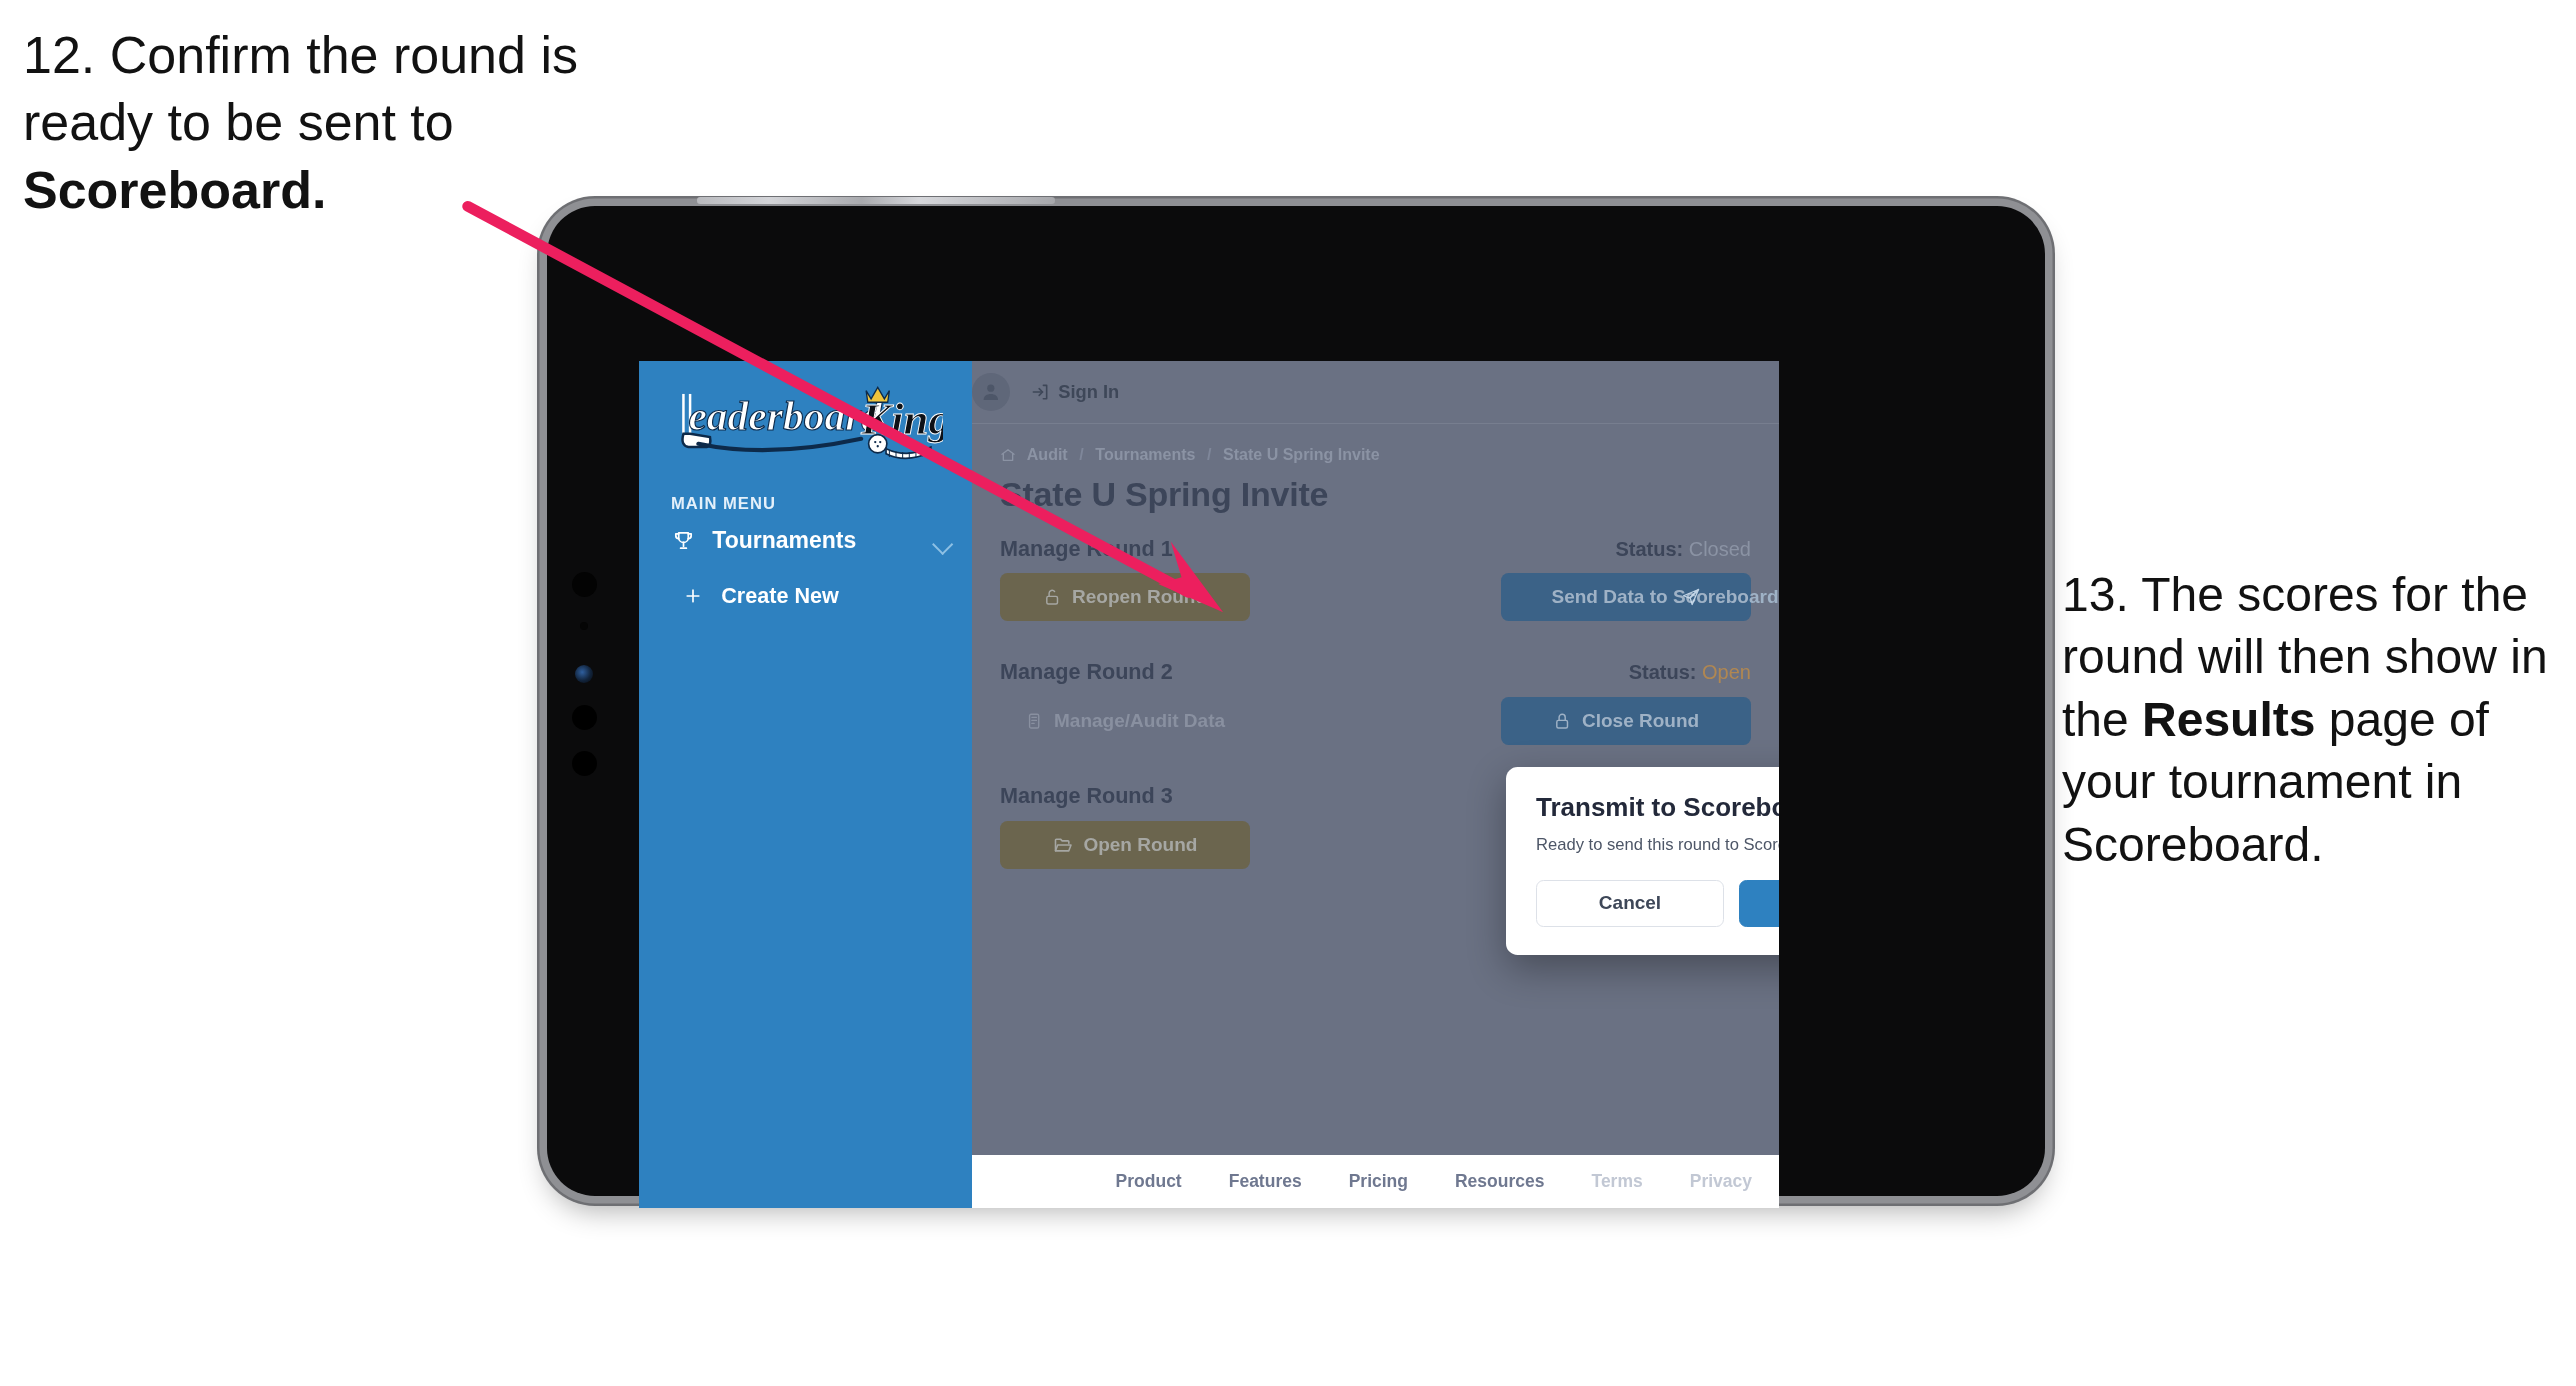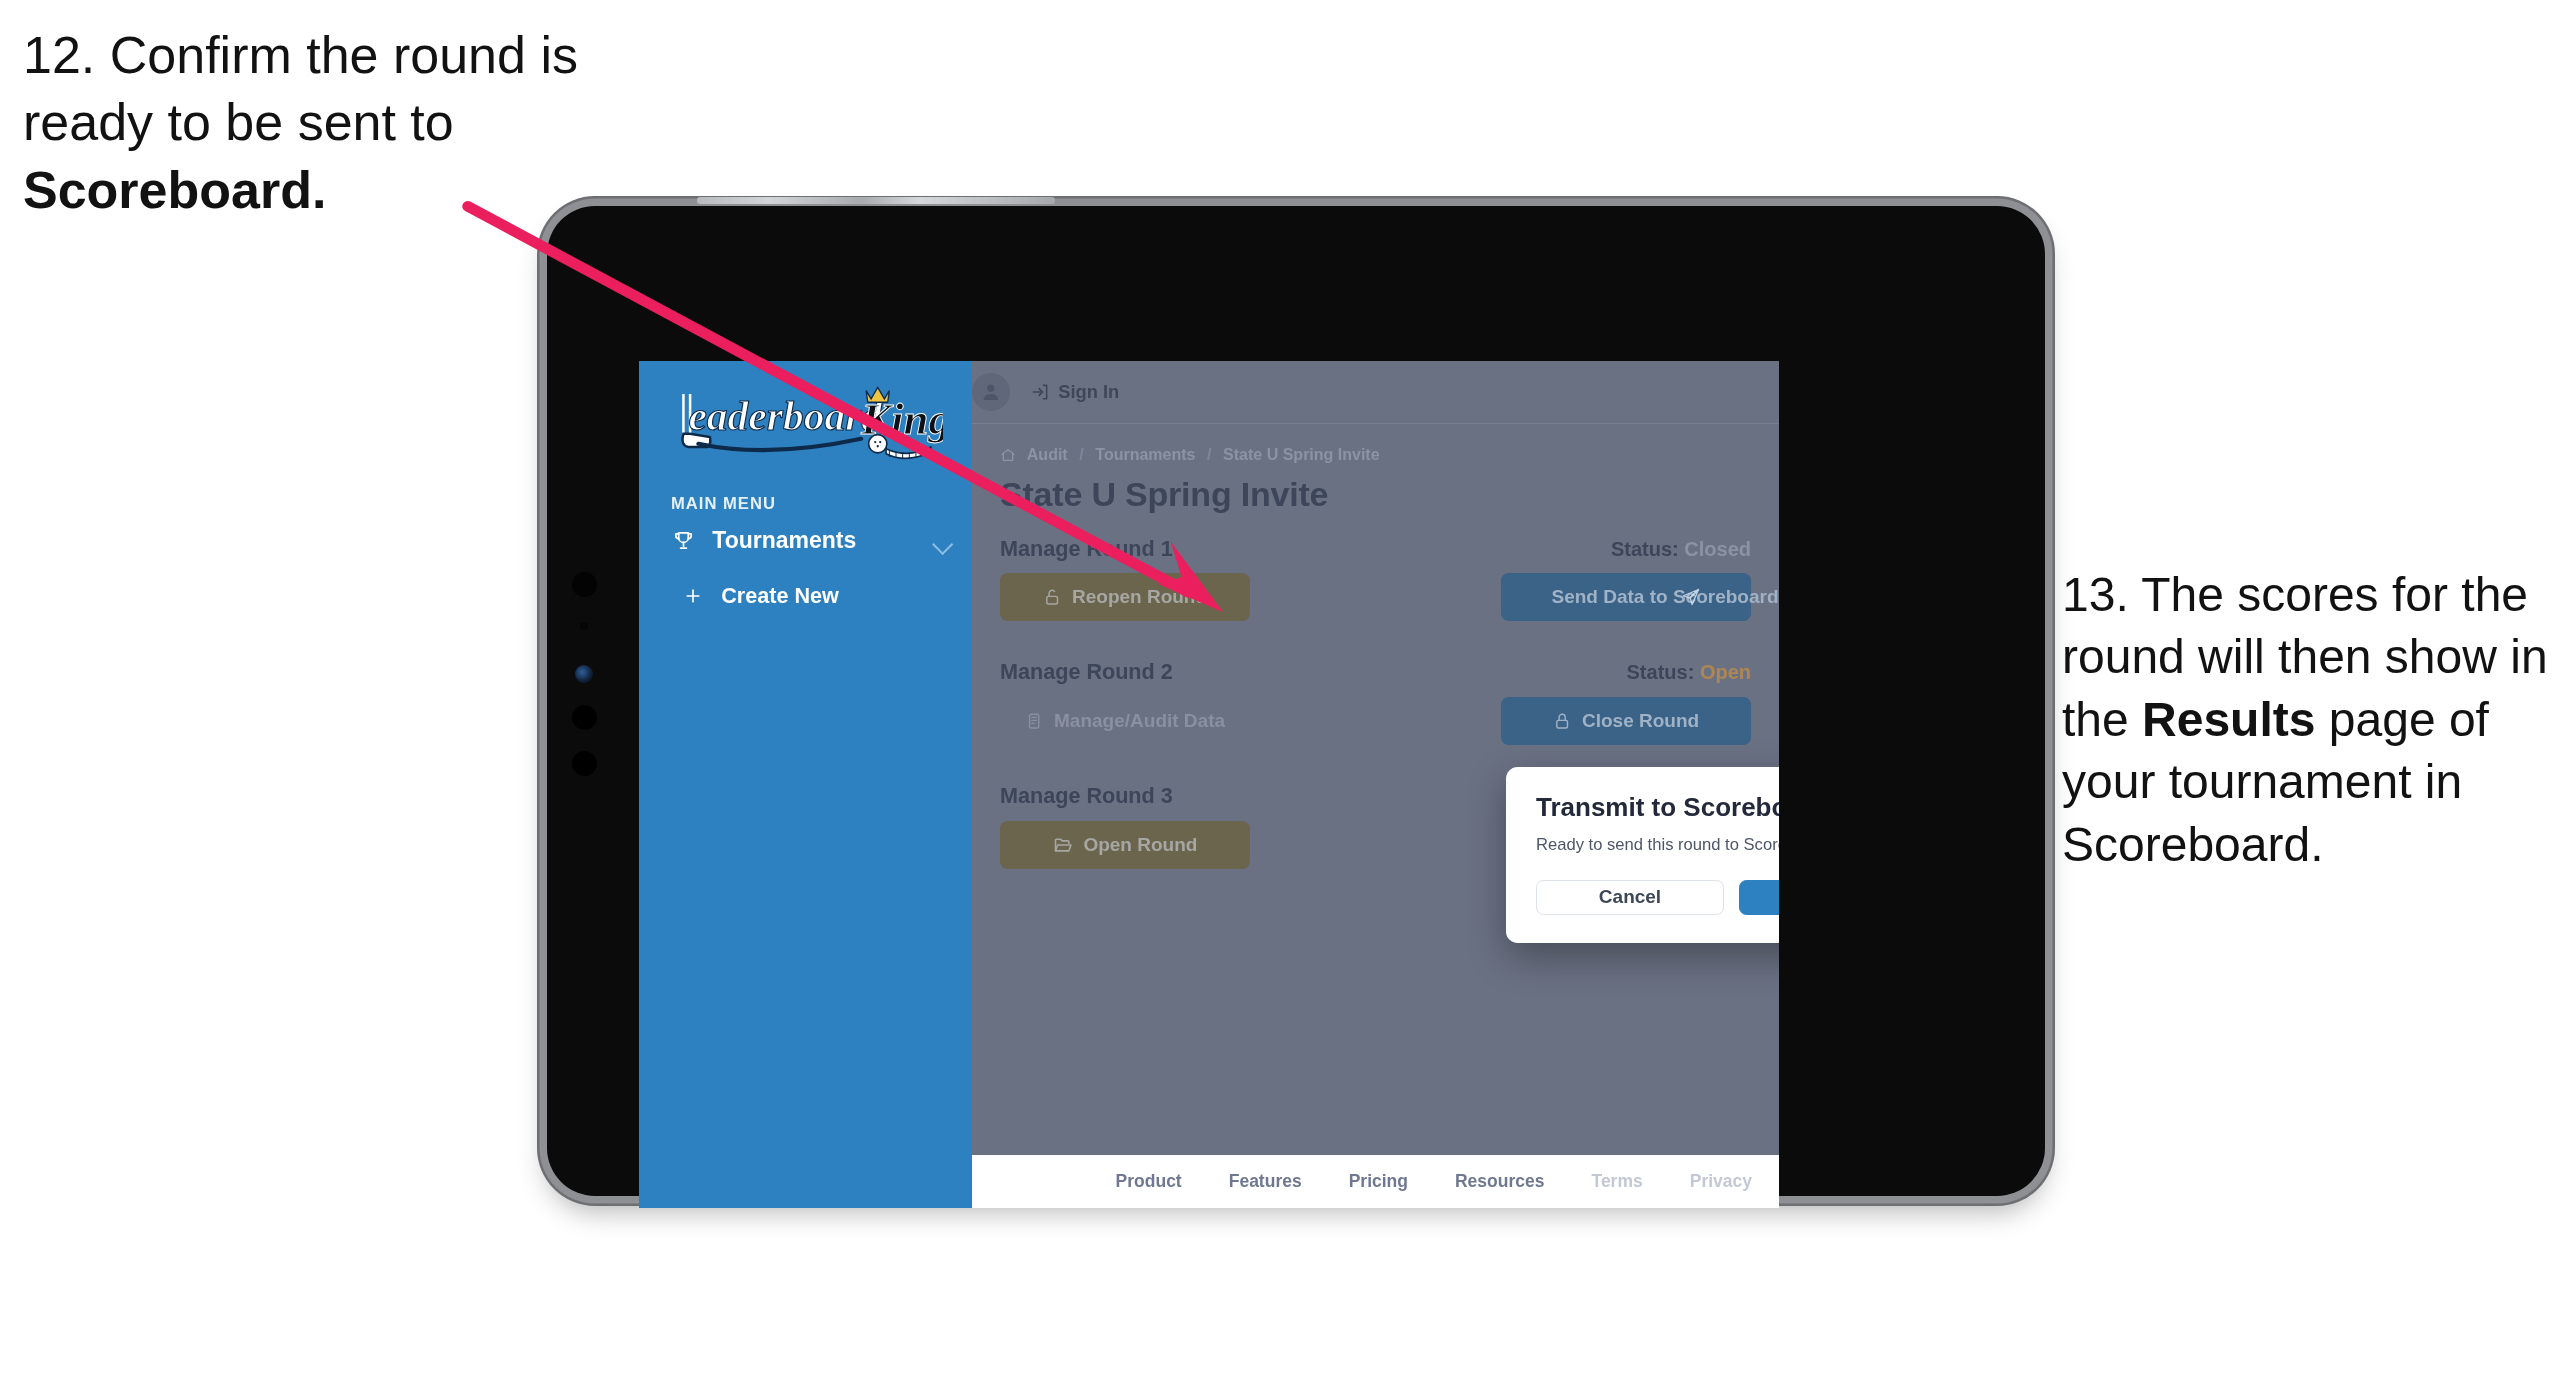--- a/index.html
+++ b/index.html
@@ -233,21 +233,21 @@
   .round-title {
     font-size: 21.6px;
     font-weight: 700;
     color: #3c4559;
   }
   .round-status {
     font-size: 20px;
     font-weight: 700;
     color: #3c4559;
   }
-  .round-status .val { font-weight: 700; }
+  .round-status .val { font-weight: 400; }
   .round-actions {
     display: flex;
     justify-content: space-between;
     align-items: center;
   }
   .btn {
     display: inline-flex;
     align-items: center;
     justify-content: center;
     height: 48px;
@@ -312,21 +312,21 @@
   #modal-msg {
     font-size: 16.6px;
     color: #4d5667;
     margin-bottom: 25px;
   }
   #modal-actions {
     display: flex;
     gap: 15px;
   }
   .modal-btn {
-    height: 35px;
+    height: 47px;
     border-radius: 7.5px;
     font-size: 19px;
     font-weight: 700;
     display: flex;
     align-items: center;
     justify-content: center;
     flex: 1 1 0;
     box-sizing: border-box;
   }
   #btn-cancel {

